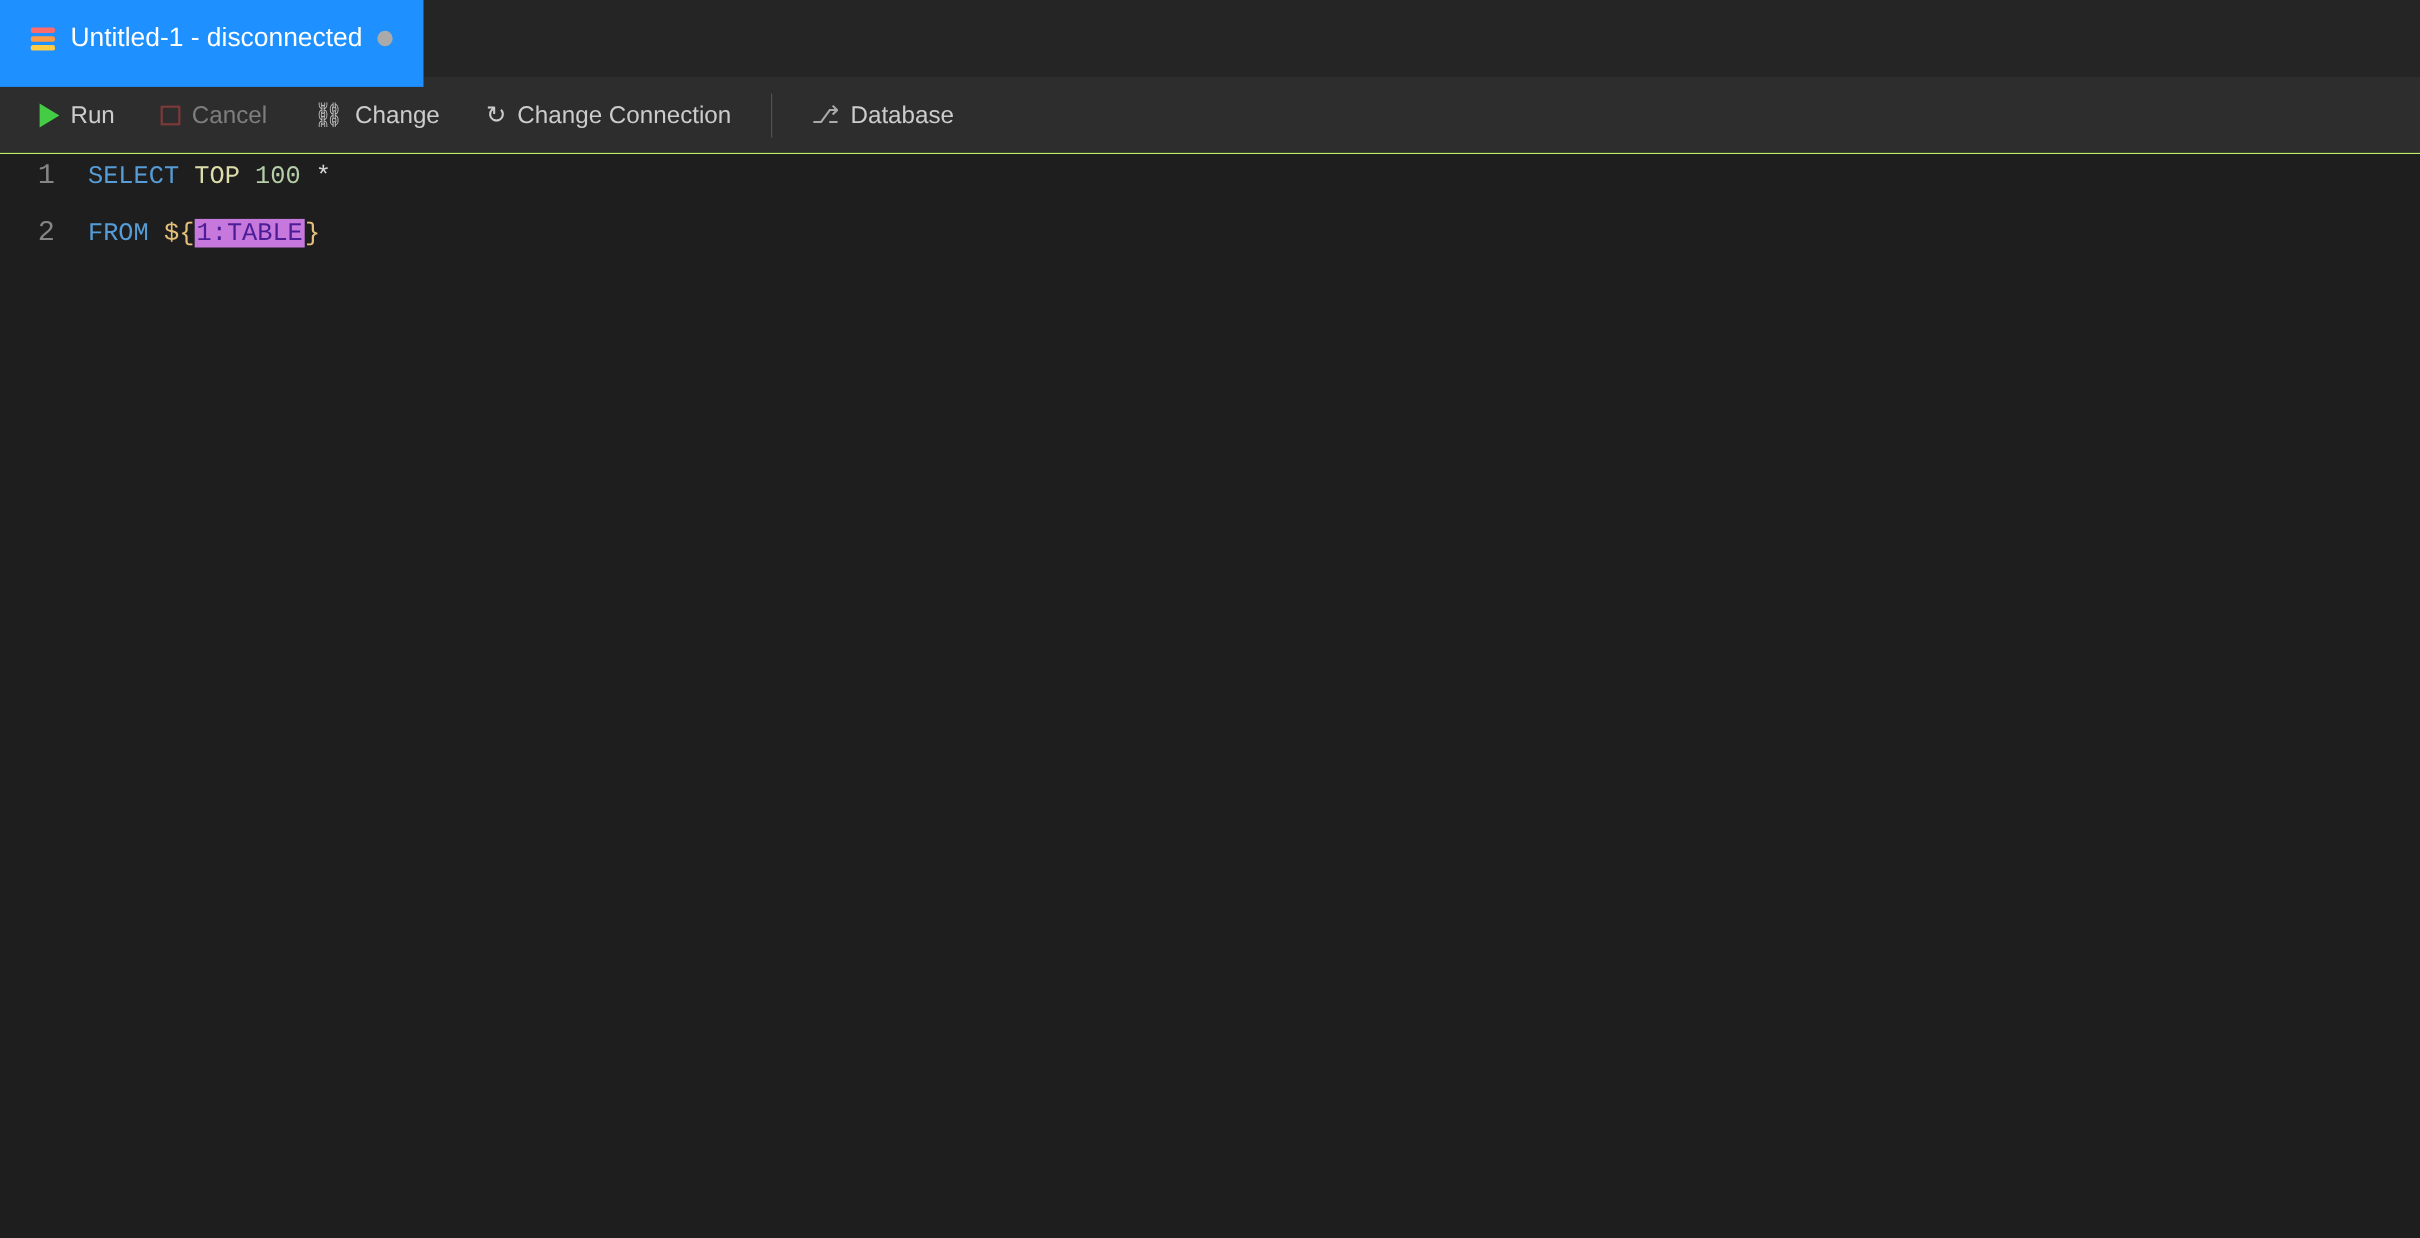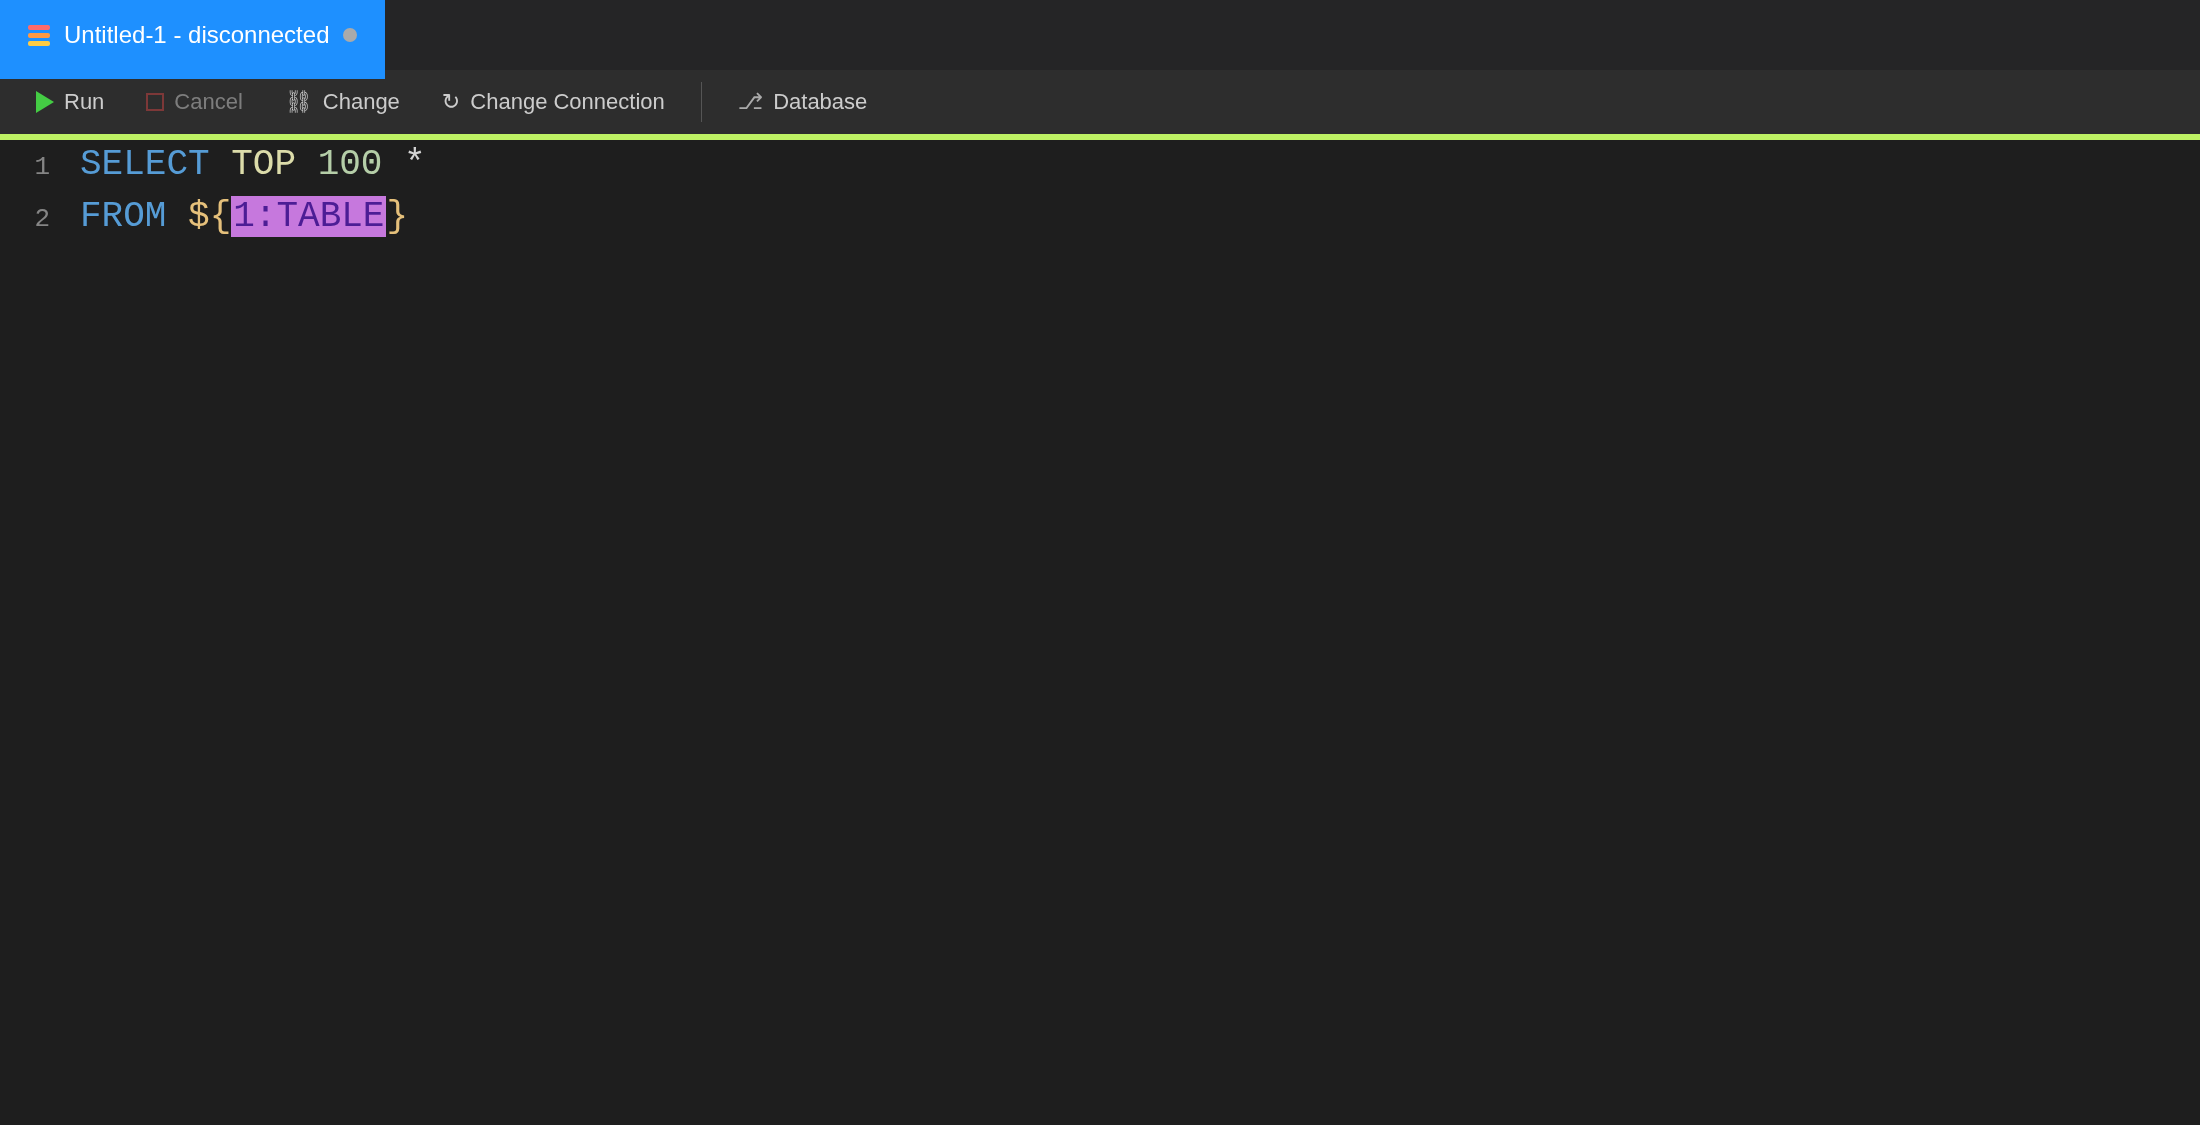--- a/index.html
+++ b/index.html
@@ -66,21 +66,21 @@
     }
 
     
     .toolbar {
       display: flex;
       align-items: center;
       background-color: #2d2d2d;
       height: 70px;
       padding: 0 20px;
       gap: 10px;
-      border-bottom: 6px solid #bef264;
+      border-bottom: 1px solid #bef264;
     }
 
     .toolbar-btn {
       display: flex;
       align-items: center;
       gap: 10px;
       padding: 8px 16px;
       border: none;
       background: transparent;
       color: #cccccc;
@@ -192,21 +192,21 @@
       color: #858585;
       font-size: 26px;
       font-family: 'Consolas', 'Courier New', monospace;
       width: 80px;
       text-align: right;
       padding-right: 30px;
       user-select: none;
     }
 
     .code-content {
-      font-size: 36px;
+      font-size: 23px;
       font-family: 'Consolas', 'Courier New', monospace;
       display: flex;
       align-items: baseline;
       gap: 0;
       flex-wrap: nowrap;
     }
 
     .kw-blue { color: #569cd6; }
     .kw-yellow { color: #dcdcaa; }
     .kw-number { color: #b5cea8; }

